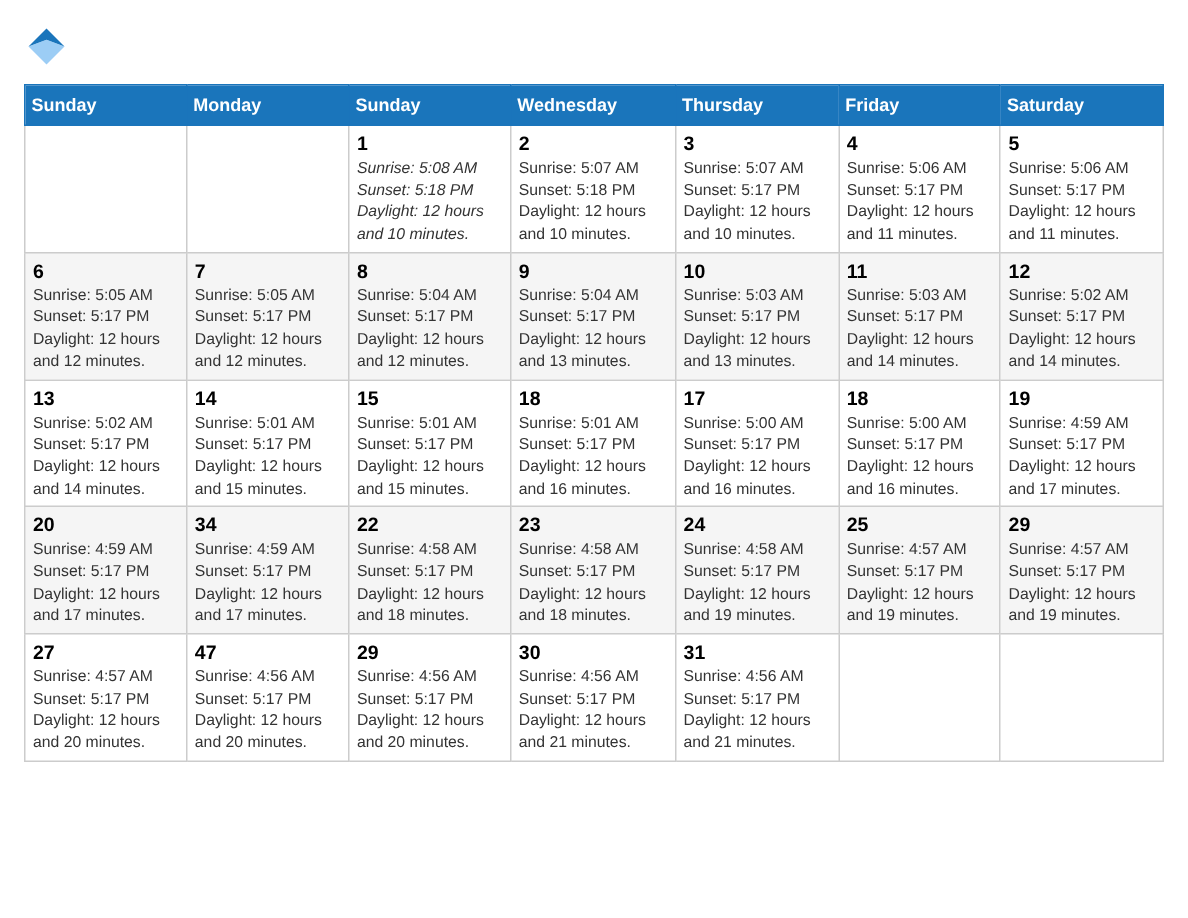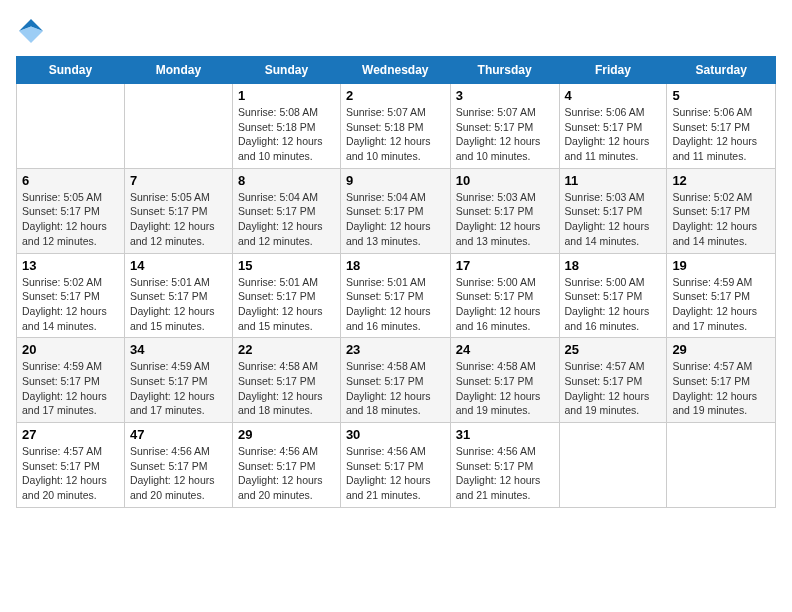--- a/index.html
+++ b/index.html
@@ -49,21 +49,21 @@
     }
     table {
       width: 100%;
       border-collapse: collapse;
       font-size: 11px;
     }
     thead tr th {
       background-color: #1a75bb;
       color: #fff;
       padding: 6px 4px;
-      text-align: center;
+      text-align: left;
       font-size: 12px;
       border: 1px solid #1a75bb;
     }
     tbody tr td {
       border: 1px solid #ccc;
       vertical-align: top;
       padding: 4px 5px;
       height: 80px;
       width: 113px;
       background: #fff;
@@ -119,21 +119,21 @@
         <th>Friday</th>
         <th>Saturday</th>
       </tr>
   </thead>
   <tbody id="calendar-body">
   <tr>
         <td class="empty"></td>
         <td class="empty"></td>
         <td>
           <span class="day-num">1</span>
-          <div class="day-info" style="white-space: pre-line;">Sunrise: 5:08 AM
+          <div class="day-info" style="white-space: pre-line; font-style: italic;">Sunrise: 5:08 AM
 Sunset: 5:18 PM
 Daylight: 12 hours and 10 minutes.</div>
         </td>
         <td>
           <span class="day-num">2</span>
           <div class="day-info" style="white-space: pre-line;">Sunrise: 5:07 AM
 Sunset: 5:18 PM
 Daylight: 12 hours and 10 minutes.</div>
         </td>
         <td>

